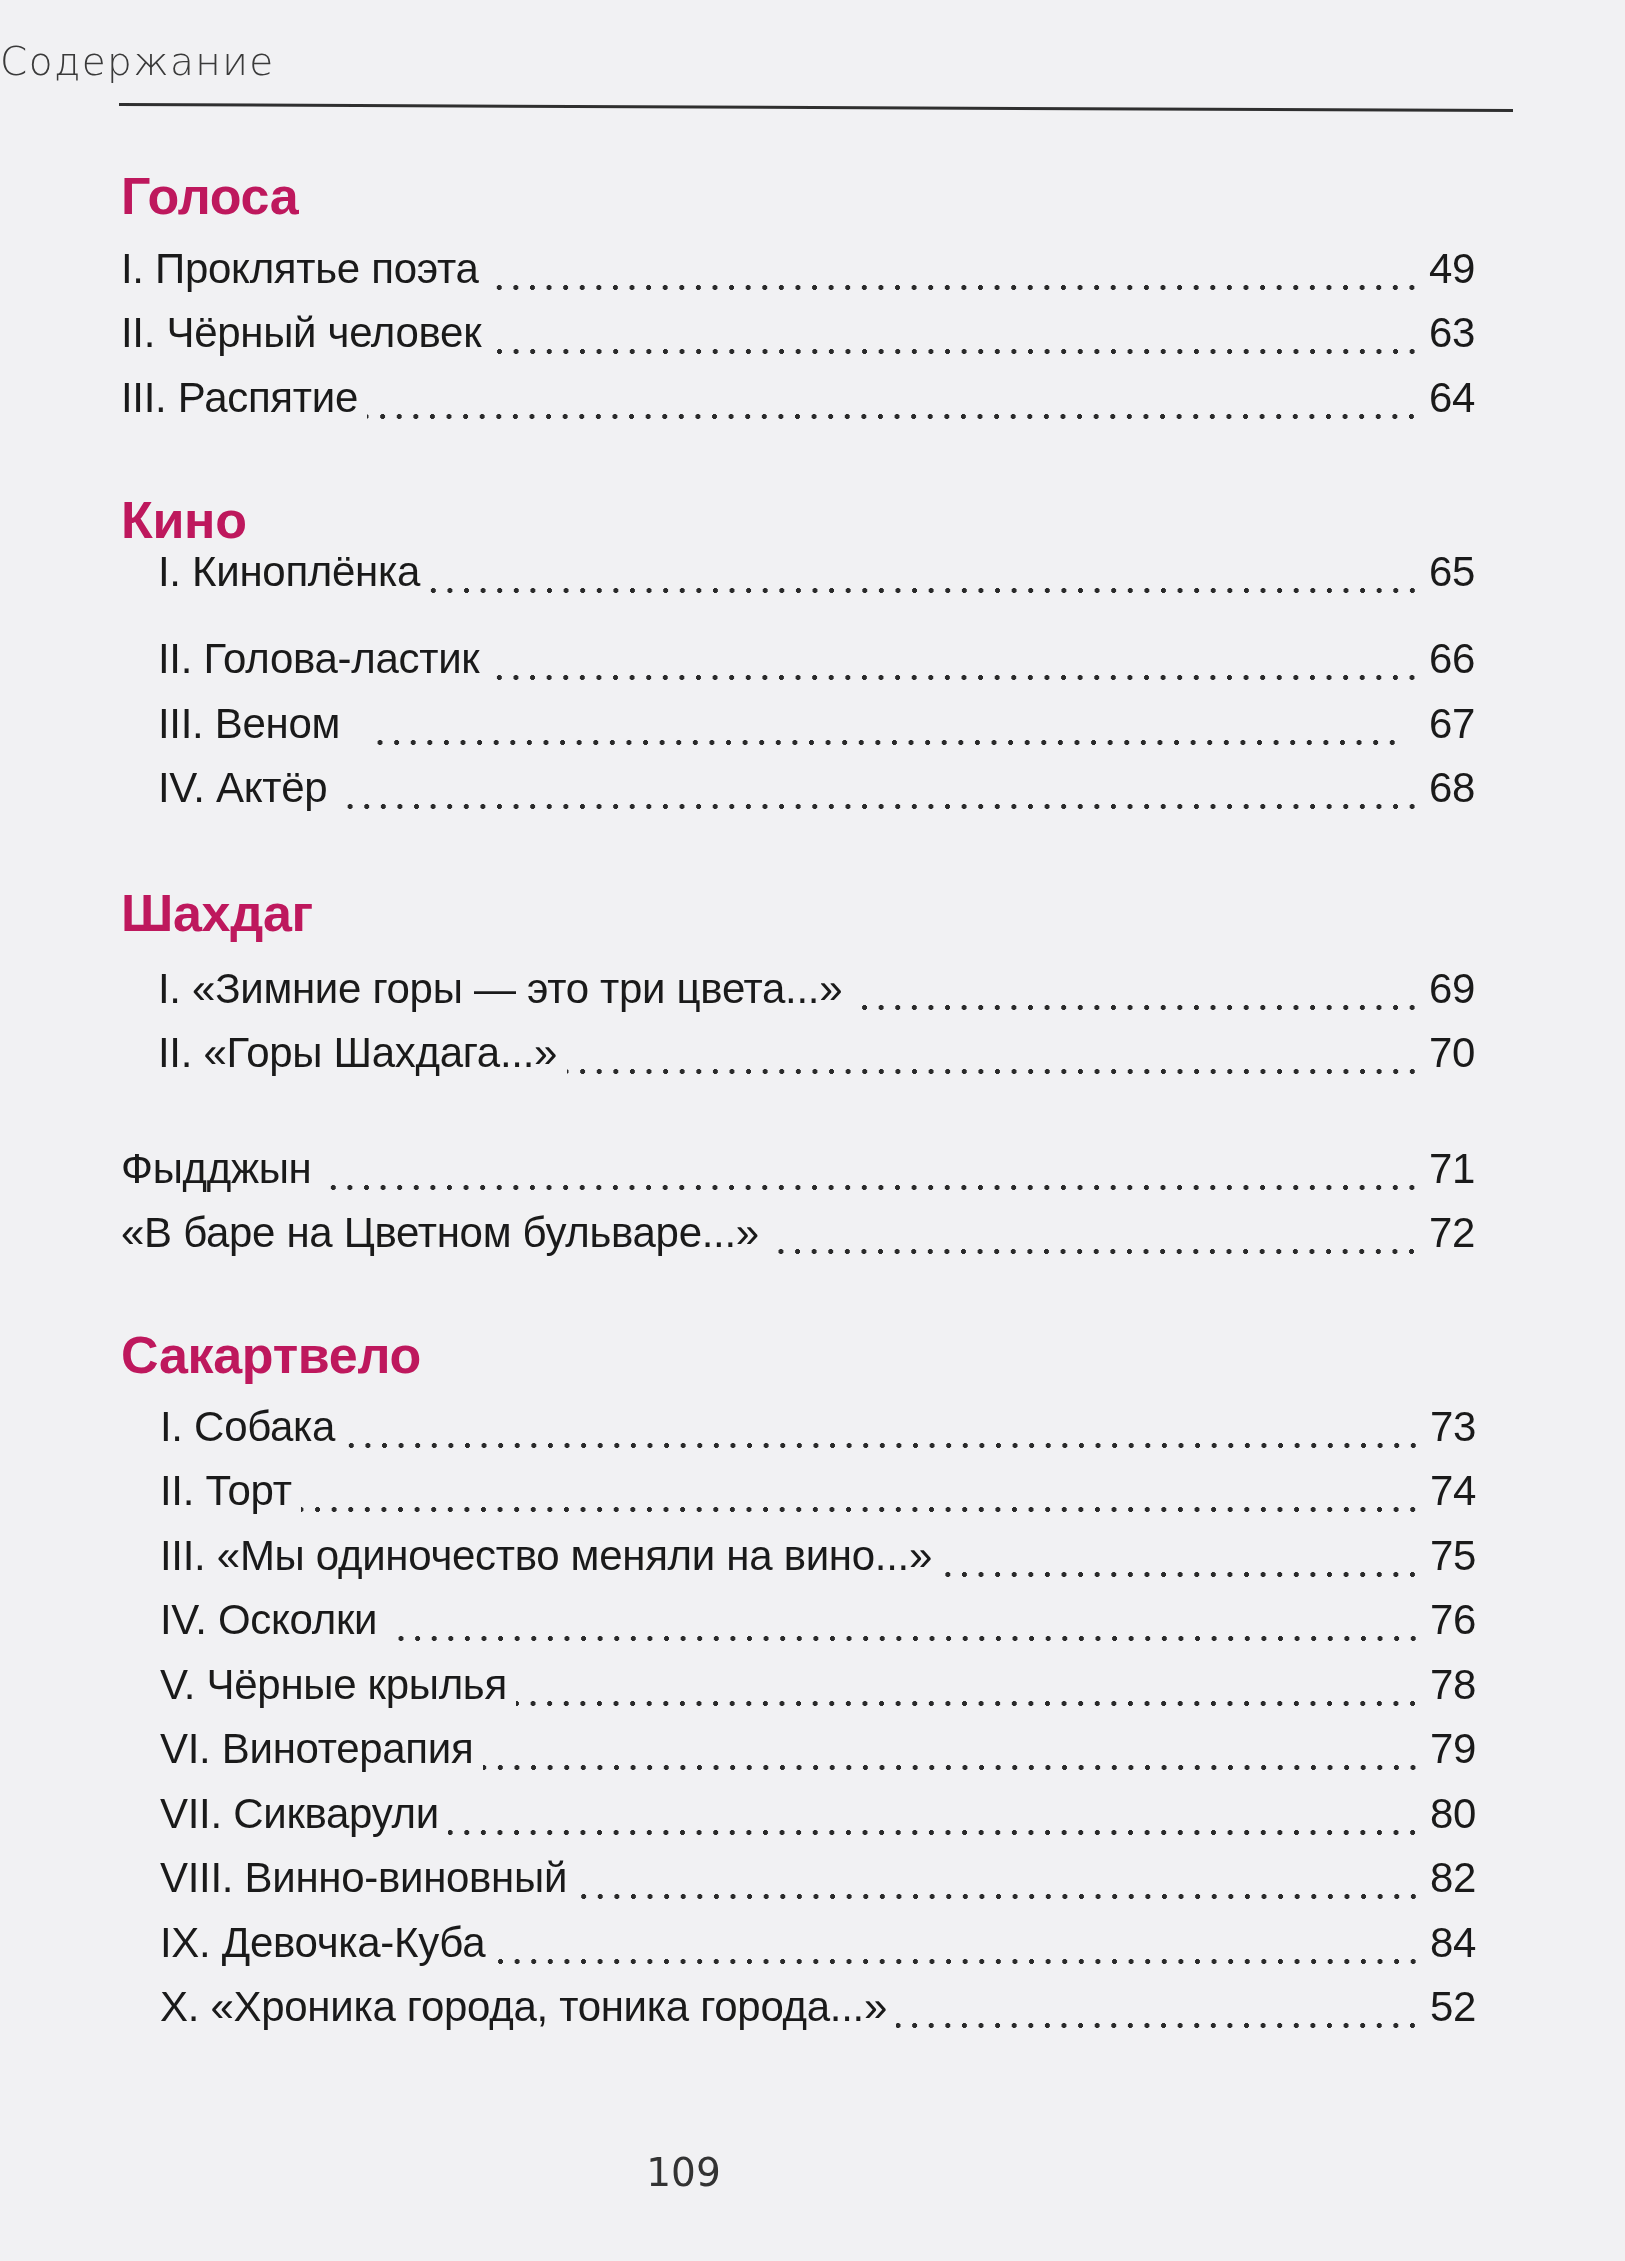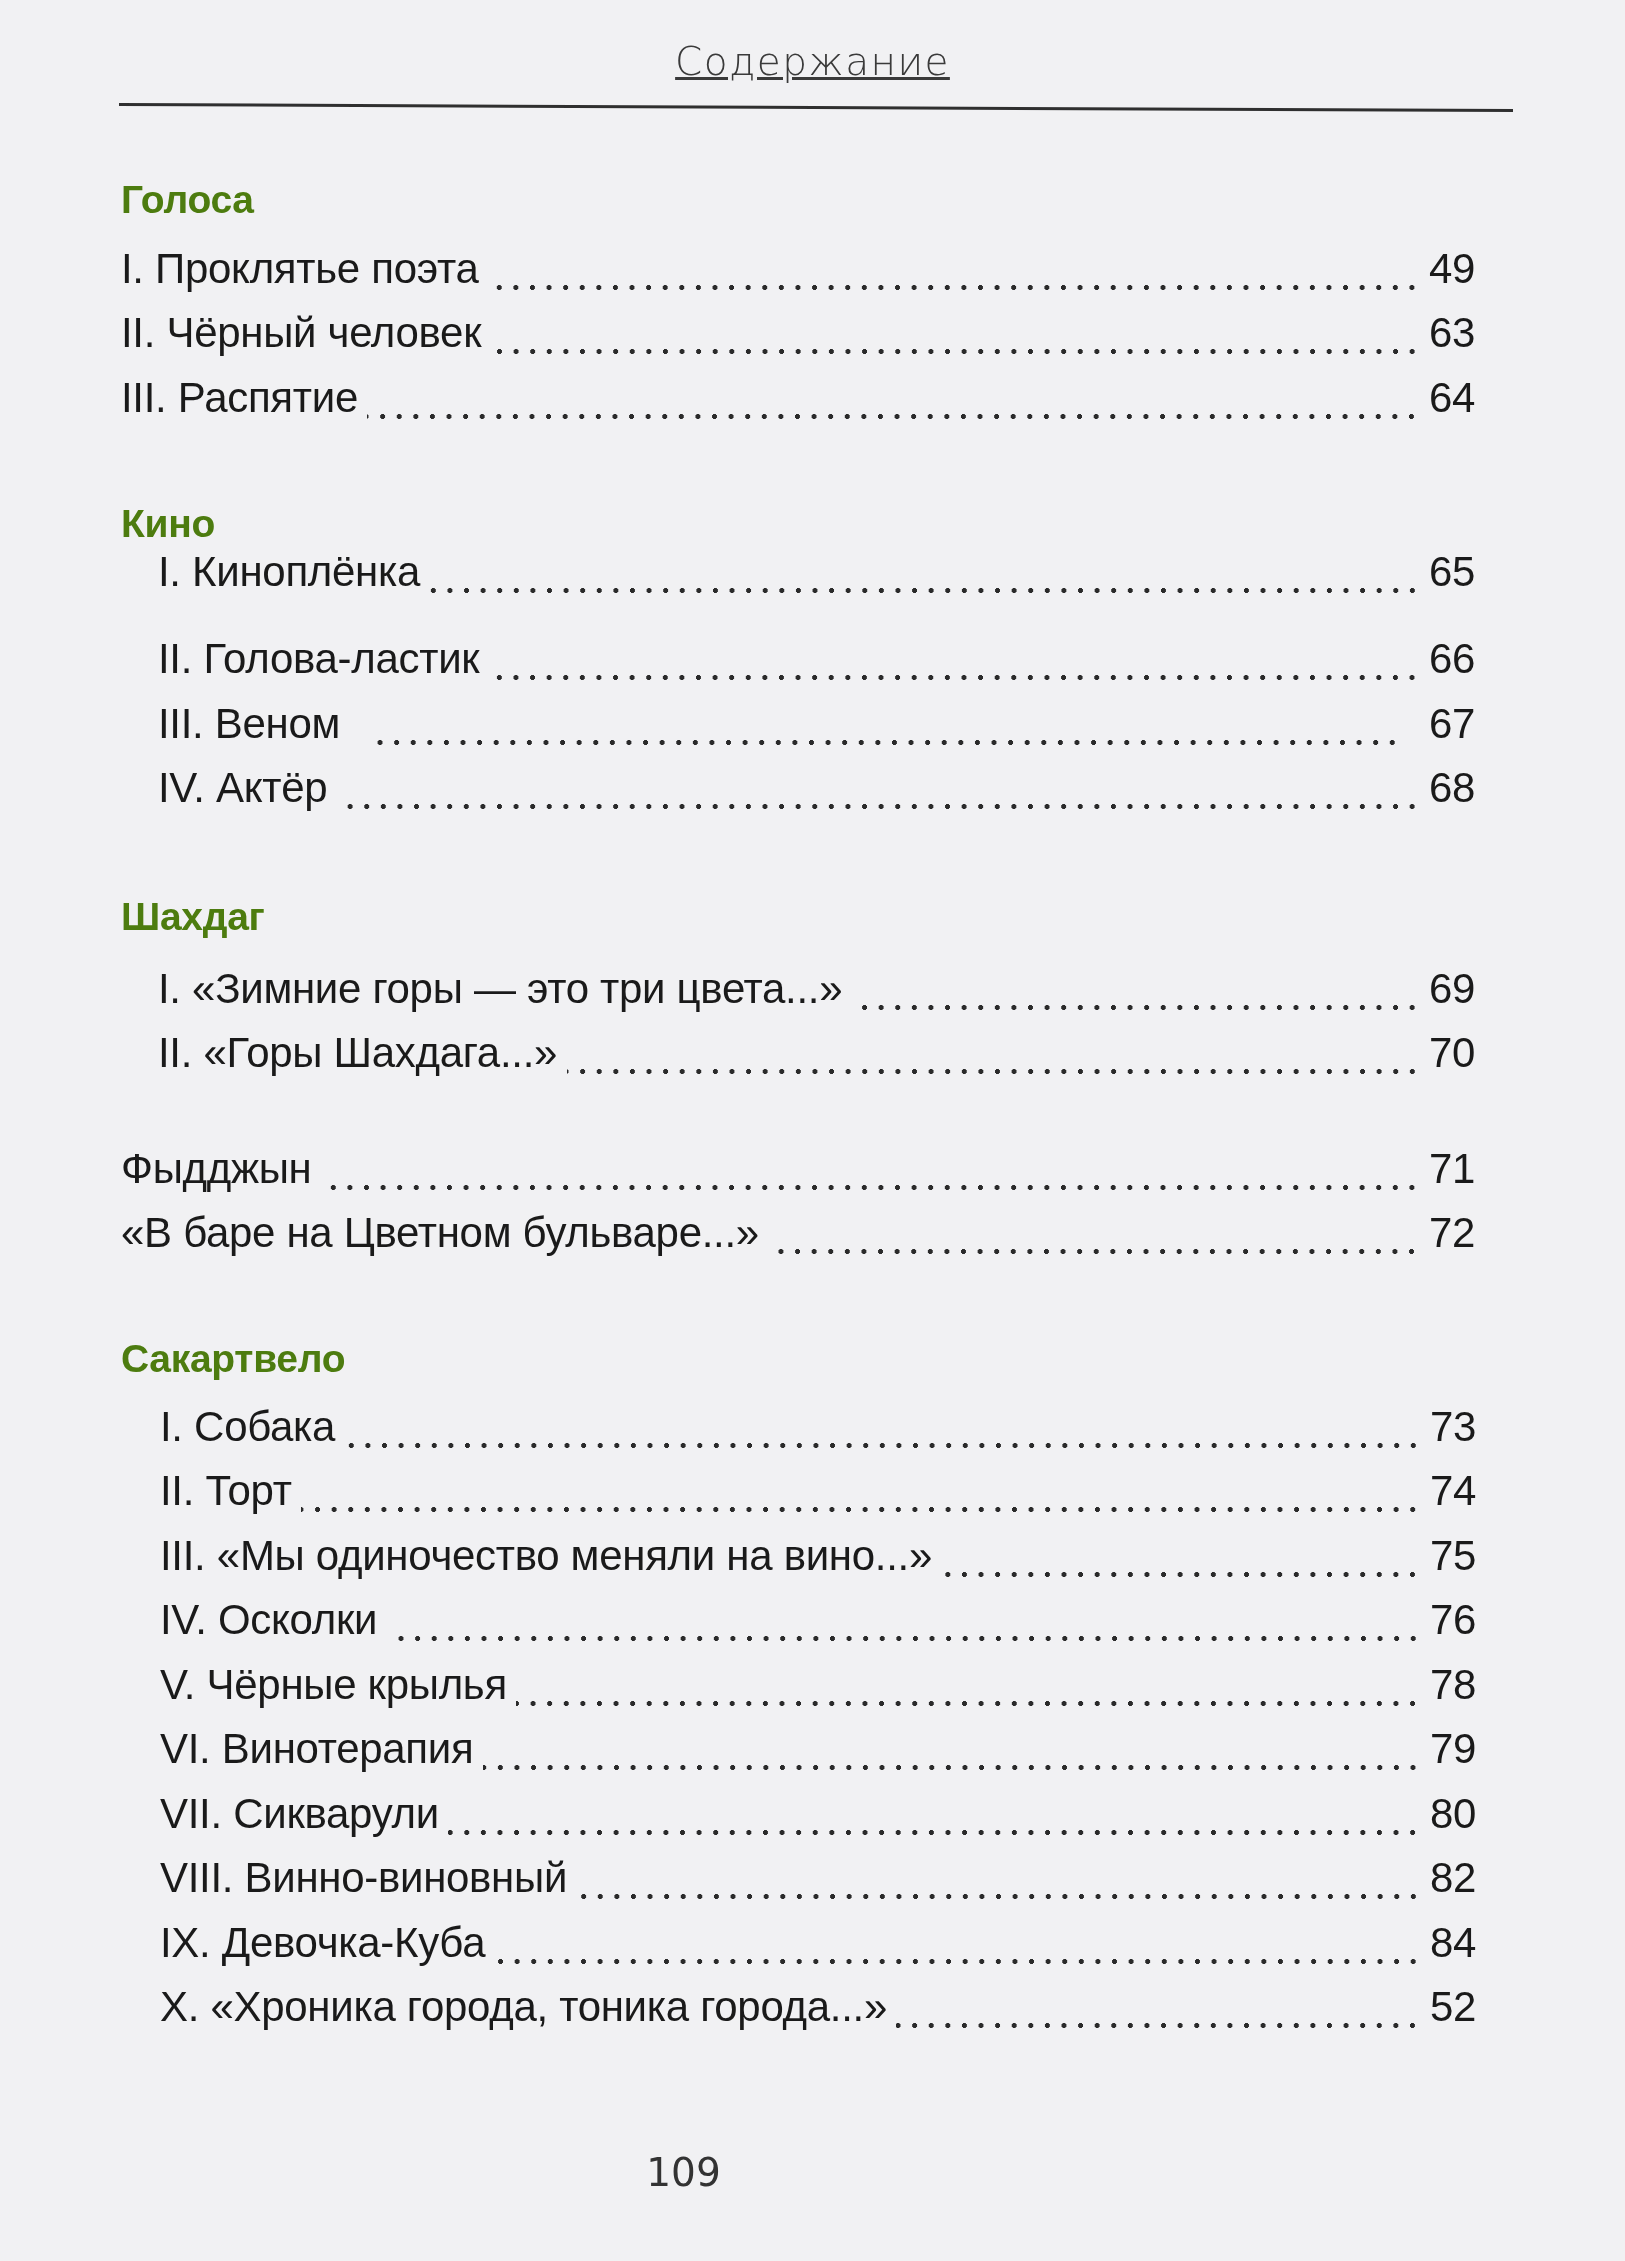--- a/index.html
+++ b/index.html
@@ -13,27 +13,25 @@
       position: relative;
       overflow: hidden;
       font-family: "Liberation Sans", "DejaVu Sans", sans-serif;
       color: #1b1b1b;
     }
     .running-head {
       position: absolute;
       top: 39px;
       left: 0;
       width: 1625px;
-      text-align: center;
       font-family: "DejaVu Sans", "Liberation Sans", sans-serif;
       font-weight: 300;
       font-size: 39px;
       letter-spacing: 1.4px;
       color: #3a3a3a;
-      text-decoration: underline;
     }
     .head-rule {
       position: absolute;
       top: 103px;
       left: 119px;
       width: 1394px;
       height: 2.7px;
       background: #2f2f2f;
       transform: rotate(0.25deg);
       transform-origin: left center;
@@ -41,24 +39,23 @@
     .toc {
       position: absolute;
       left: 121px;
       top: 0;
       width: 1354px;
     }
     .section-title {
       position: absolute;
       left: 0;
       font-weight: bold;
-      font-size: 39px;
-      color: #4d7c0f;
+      font-size: 52px;
+      color: #be185d;
       letter-spacing: -0.3px;
-      margin-top: 12px;
     }
     .entry {
       position: absolute;
       left: 0;
       width: 1354px;
       height: 54px;
       display: flex;
       align-items: baseline;
       font-size: 42px;
       color: #1a1a1a;

